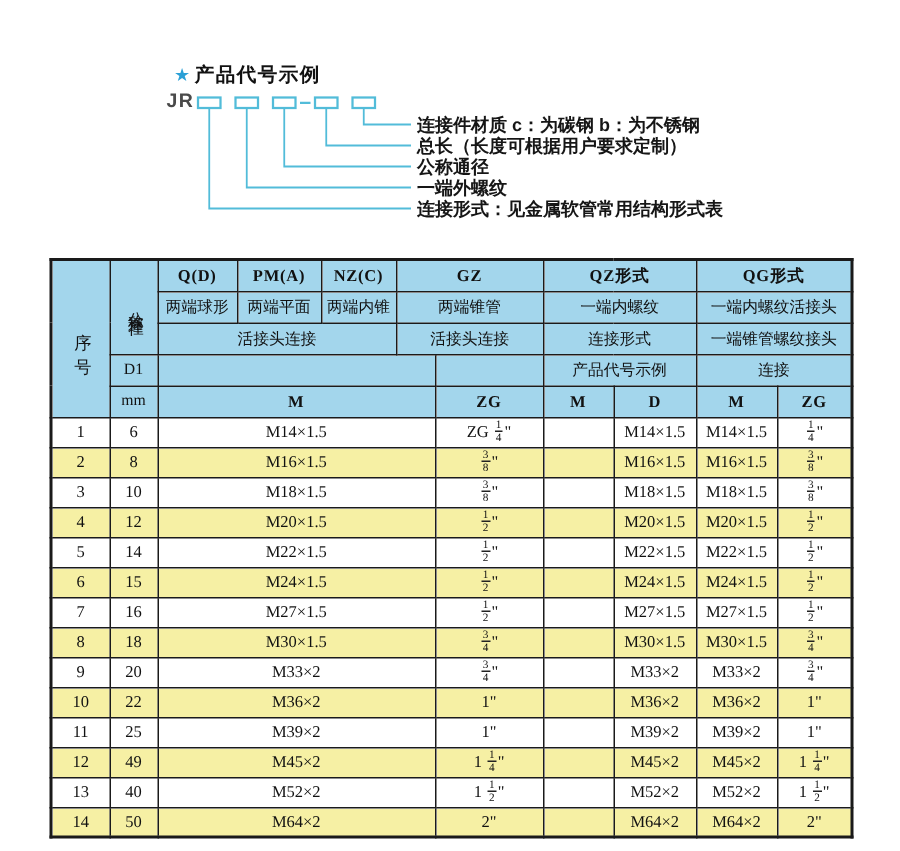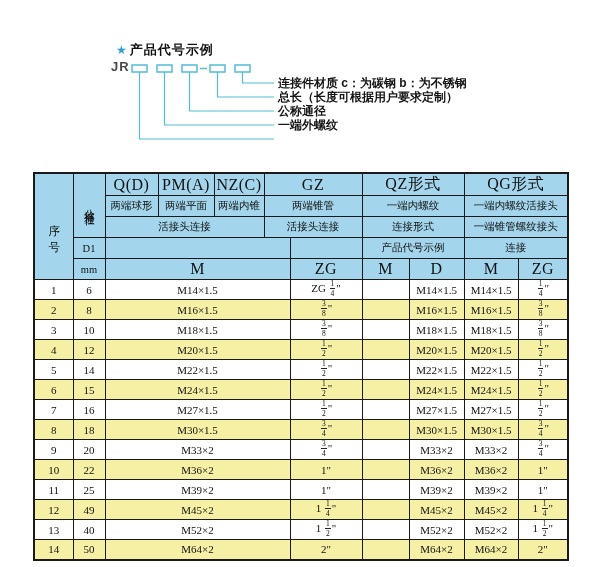--- a/index.html
+++ b/index.html
@@ -54,21 +54,21 @@
   table.ref th, table.ref td{
     border:1px solid var(--border-black);
     text-align:center;vertical-align:middle;
     overflow:hidden;white-space:nowrap;
   }
   table.ref th{
     background:var(--header-blue);
     font-weight:normal;font-size:10.5px;height:21px;
     padding:0 1px;
   }
-  table.ref th.code{font-size:16px;letter-spacing:0.5px;}
+  table.ref th.code{font-size:11px;letter-spacing:0.5px;font-weight:bold;}
   table.ref td{
     background:var(--row-white);
     font-size:11px;height:20px;padding:0 1px;
   }
   table.ref tr.alt td{background:var(--row-yellow);}
   .vtext{
     writing-mode:vertical-rl;text-orientation:upright;
     letter-spacing:2px;font-size:10.5px;display:inline-block;
   }
   .vtext.seq{letter-spacing:18px;font-size:11.5px;padding-top:14px;}
@@ -106,20 +106,21 @@
       <polyline points="89.5,16 89.5,55 174,55"></polyline>
       <polyline points="64.5,16 64.5,69 174,69"></polyline>
       <polyline points="39.5,16 39.5,83 174,83"></polyline>
     </g>
   </svg>
 
   <div class="diagram-label" style="top:70px">总长（长度可根据用户要求定制）</div>
   <div class="diagram-label" style="top:56px">连接件材质  c：为碳钢  b：为不锈钢</div>
   <div class="diagram-label" style="top:84px">公称通径</div>
   <div class="diagram-label" style="top:98px">一端外螺纹</div>
+  <div class="diagram-label" style="top:112px">连接形式：见金属软管常用结构形式表</div>
 
 
   <table class="ref">
     <colgroup>
       <col style="width:39px">
         <col style="width:32px">
         <col style="width:53px">
       <col style="width:56px">
         <col style="width:50px">
         <col style="width:26px">

